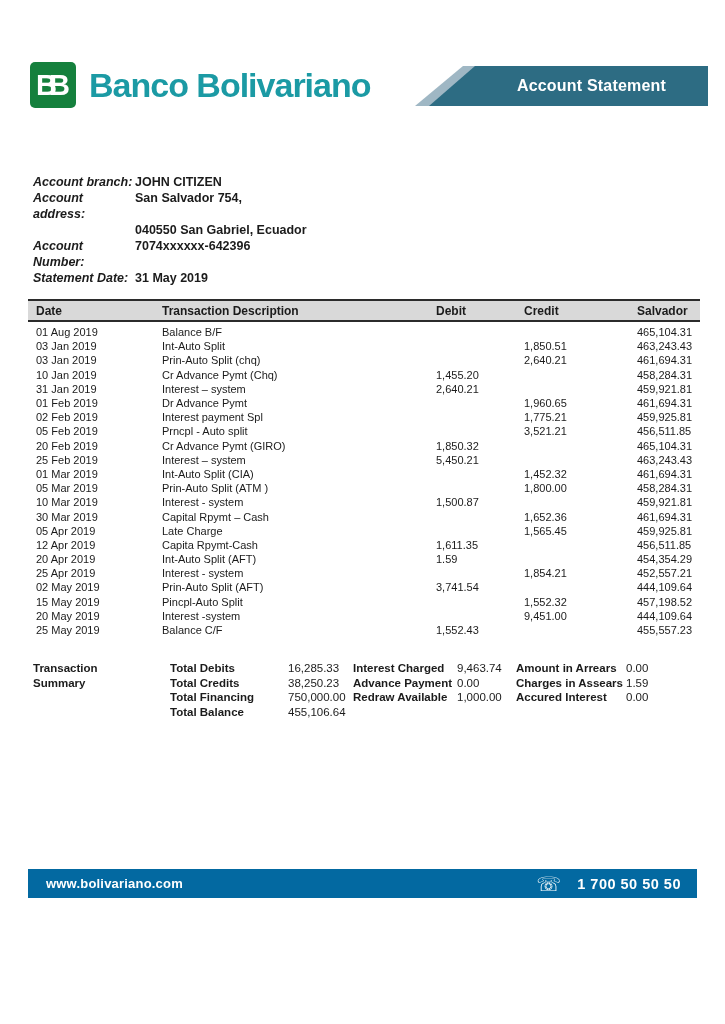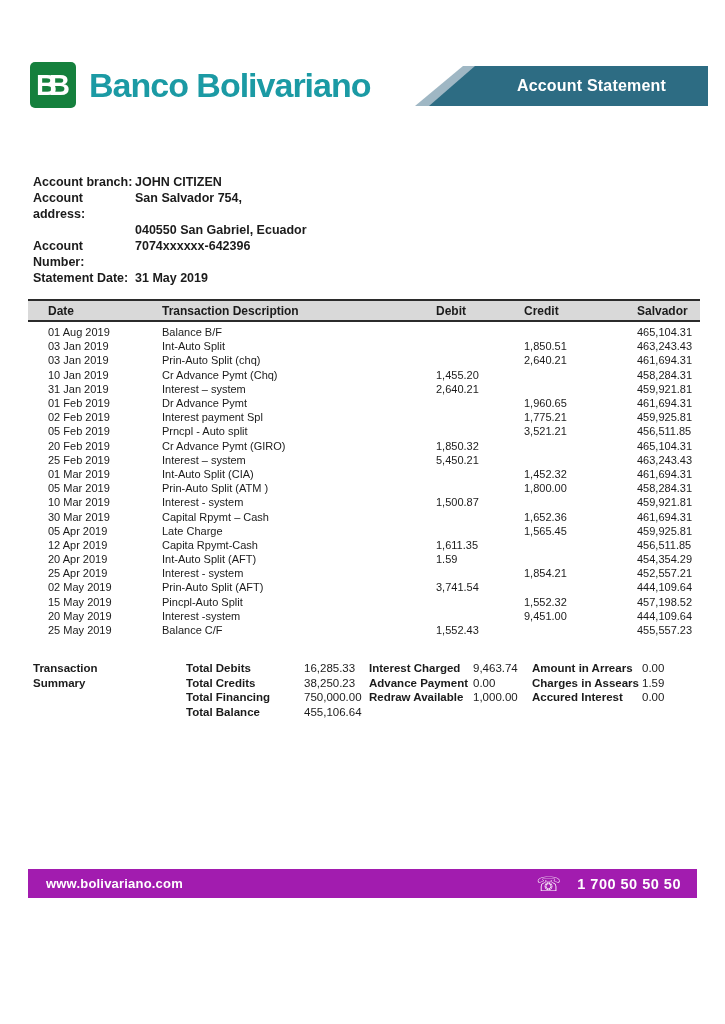--- a/index.html
+++ b/index.html
@@ -27,52 +27,52 @@
   .banner svg { position:absolute; left:0; top:0; }
   .banner-text {
     position:absolute; left:62px; right:2px; top:4px; bottom:2px;
     display:flex; align-items:center; justify-content:center;
     color:#ffffff; font-weight:bold; font-size:16px; letter-spacing:0.2px;
   }
 
   
   .account { position:absolute; left:33px; top:174px; font-size:12.5px; font-weight:bold; }
   .account .arow { display:flex; line-height:16px; }
-  .account .alabel { width:102px; }
+  .account .alabel { width:102px;font-style:italic; }
   .account .avalue { white-space:nowrap; }
 
   
   .txn { position:absolute; left:28px; top:299px; width:672px; }
   .thead {
     display:flex; align-items:center; height:23px; background:#D9D9D9;
     border-top:2px solid #2b2b2b; border-bottom:2px solid #2b2b2b;
     font-weight:bold; font-size:12px;
   }
   .trow { display:flex; align-items:center; height:14.2px; font-size:11px; }
-  .c-date    { width:134px; padding-left:20px; white-space:nowrap; }
+  .c-date    { width:134px; padding-left:8px; white-space:nowrap; }
   .c-desc    { width:250px; white-space:nowrap; }
   .c-debit   { width:112px;  white-space:nowrap;padding-left:24px; }
   .c-credit  { width:113px; white-space:nowrap; }
   .c-balance { flex:1;      white-space:nowrap; }
   .tbody { padding-top:3px; }
 
   
   .summary { position:absolute; left:0; top:661px; width:725px; font-size:11.5px; }
   .sum-title { position:absolute; left:33px; top:0; font-weight:bold; line-height:14.5px; }
-  .sum-col { position:absolute; top:0;margin-left:16px; }
+  .sum-col { position:absolute; top:0; }
   .sum-col .srow { display:flex; line-height:14.5px; }
   .sum-col .slabel { font-weight:bold; }
   .sum-col1 { left:170px; } .sum-col1 .slabel { width:118px; }
   .sum-col2 { left:353px; } .sum-col2 .slabel { width:104px; }
   .sum-col3 { left:516px; } .sum-col3 .slabel { width:110px; }
 
   
   .footer {
     position:absolute; left:28px; top:869px; width:669px; height:29px;
-    background:#a21caf; color:#ffffff;
+    background:#0369a1; color:#ffffff;
     display:flex; align-items:center; justify-content:space-between;
     padding:0 16px 0 18px;
   }
   .footer .website { font-weight:bold; font-size:13px; letter-spacing:0.2px; }
   .footer .phone-wrap { display:flex; align-items:center; }
   .footer .phone-icon { font-size:20px; line-height:20px; margin-right:16px; font-weight:normal; }
   .footer .phone { font-weight:bold; font-size:14.5px; letter-spacing:0.5px; }
 </style>
 </head>
 <body>

